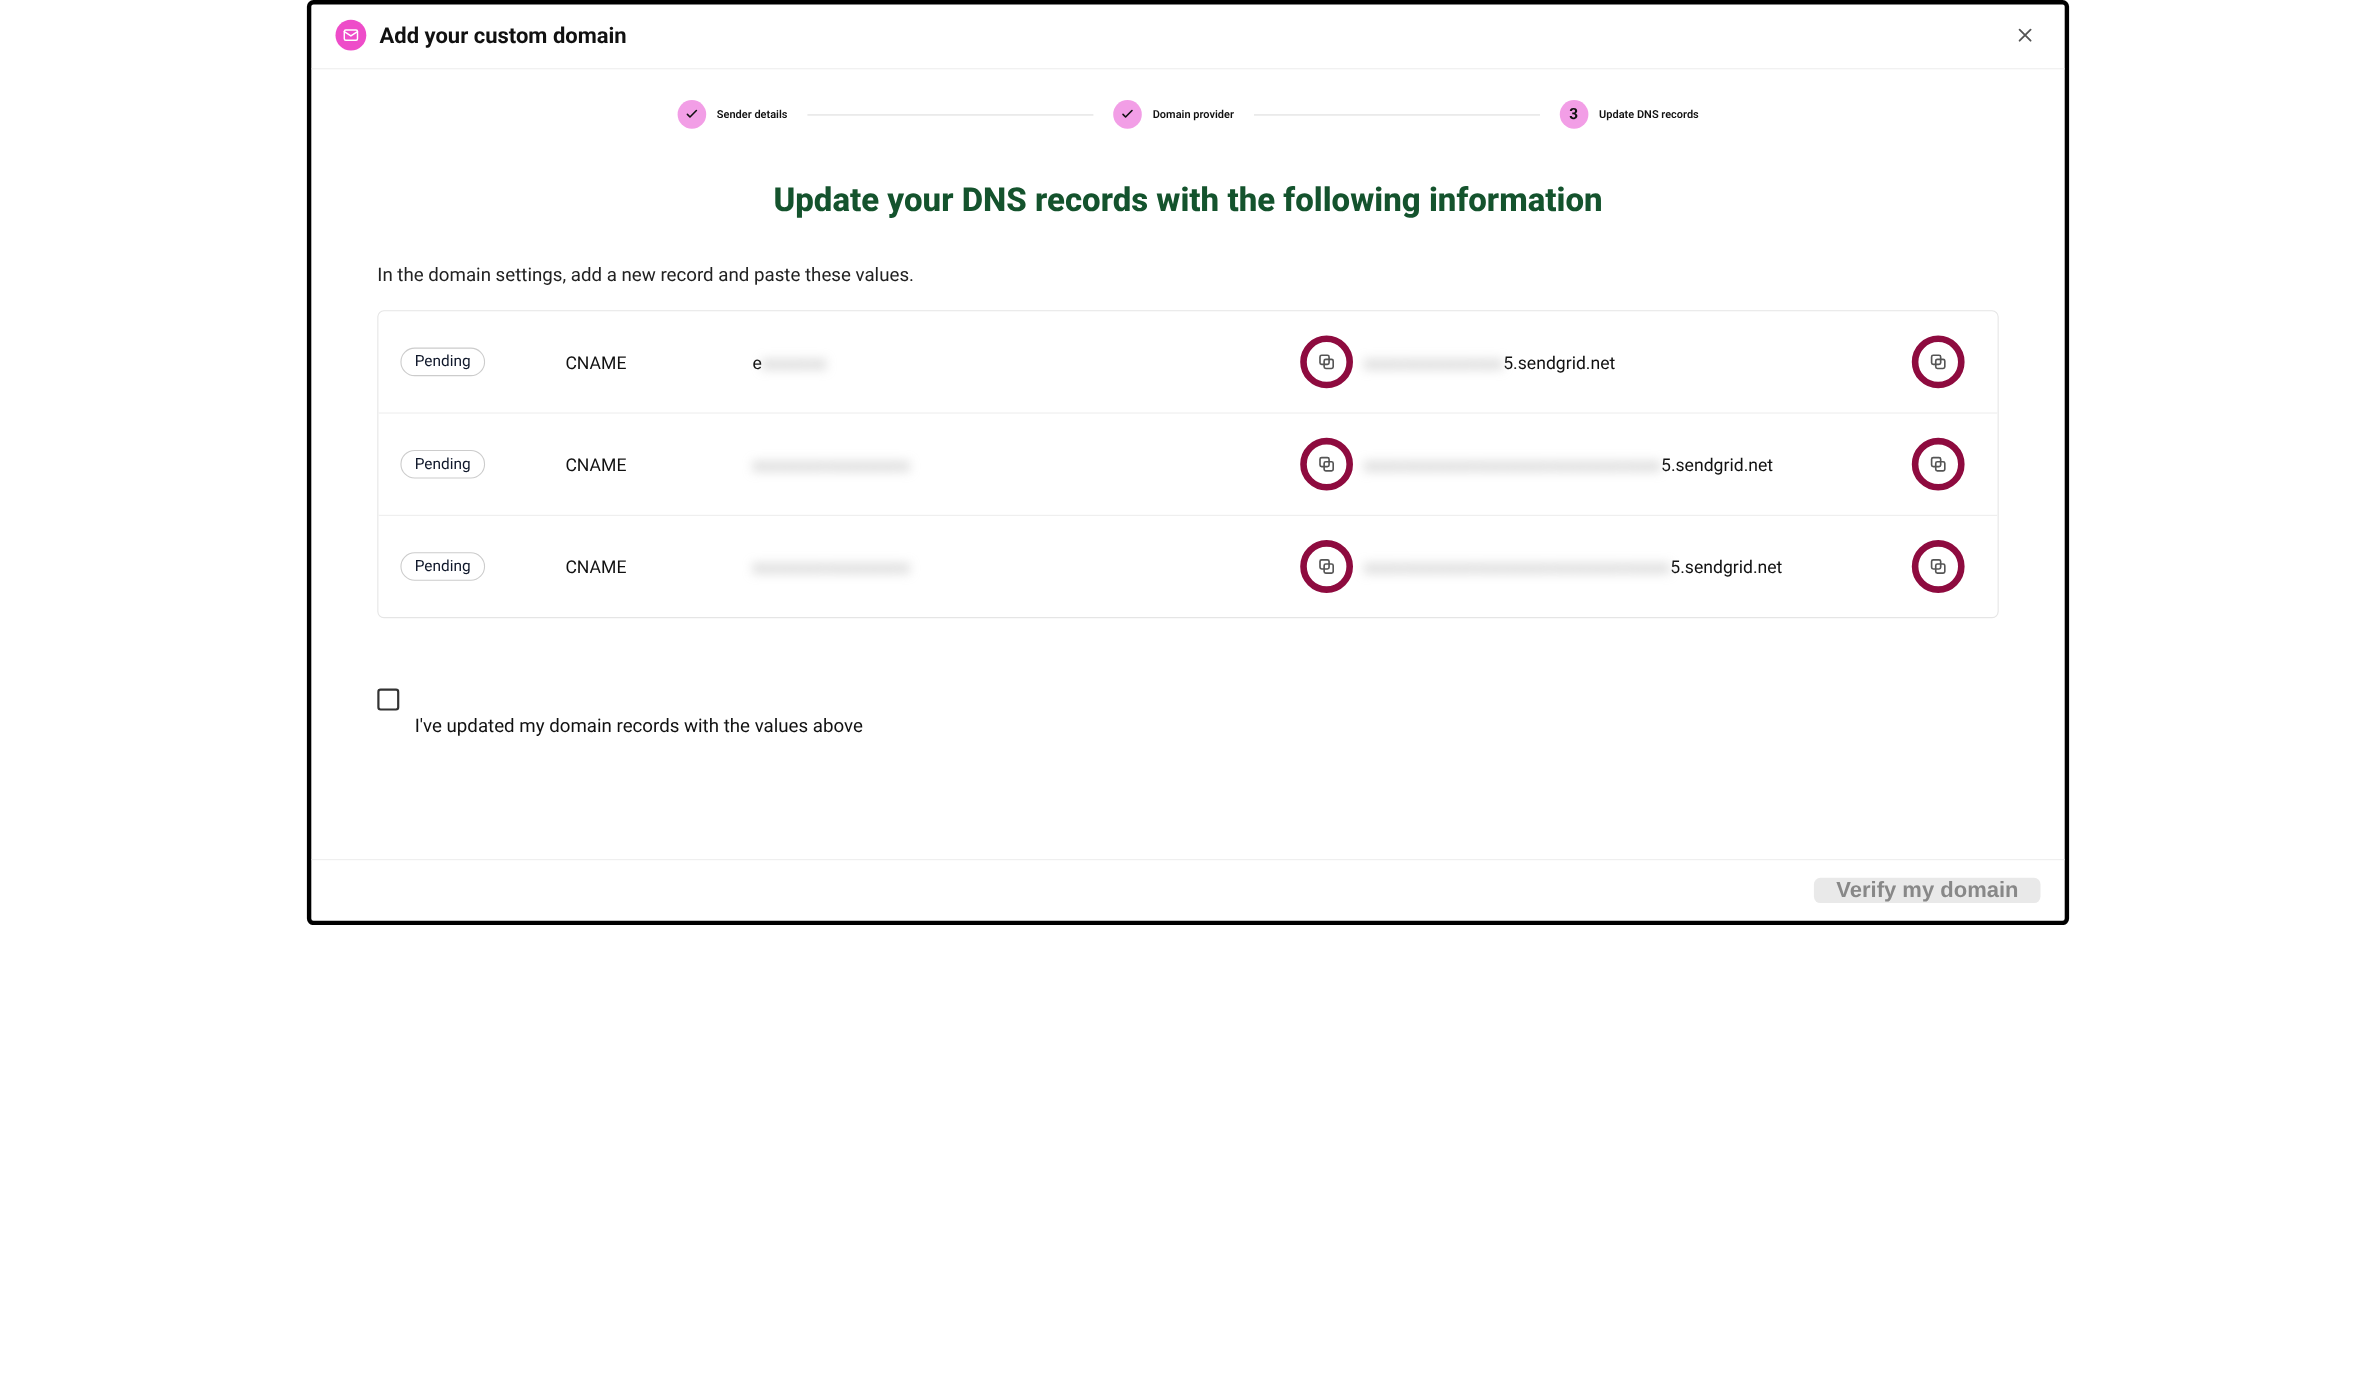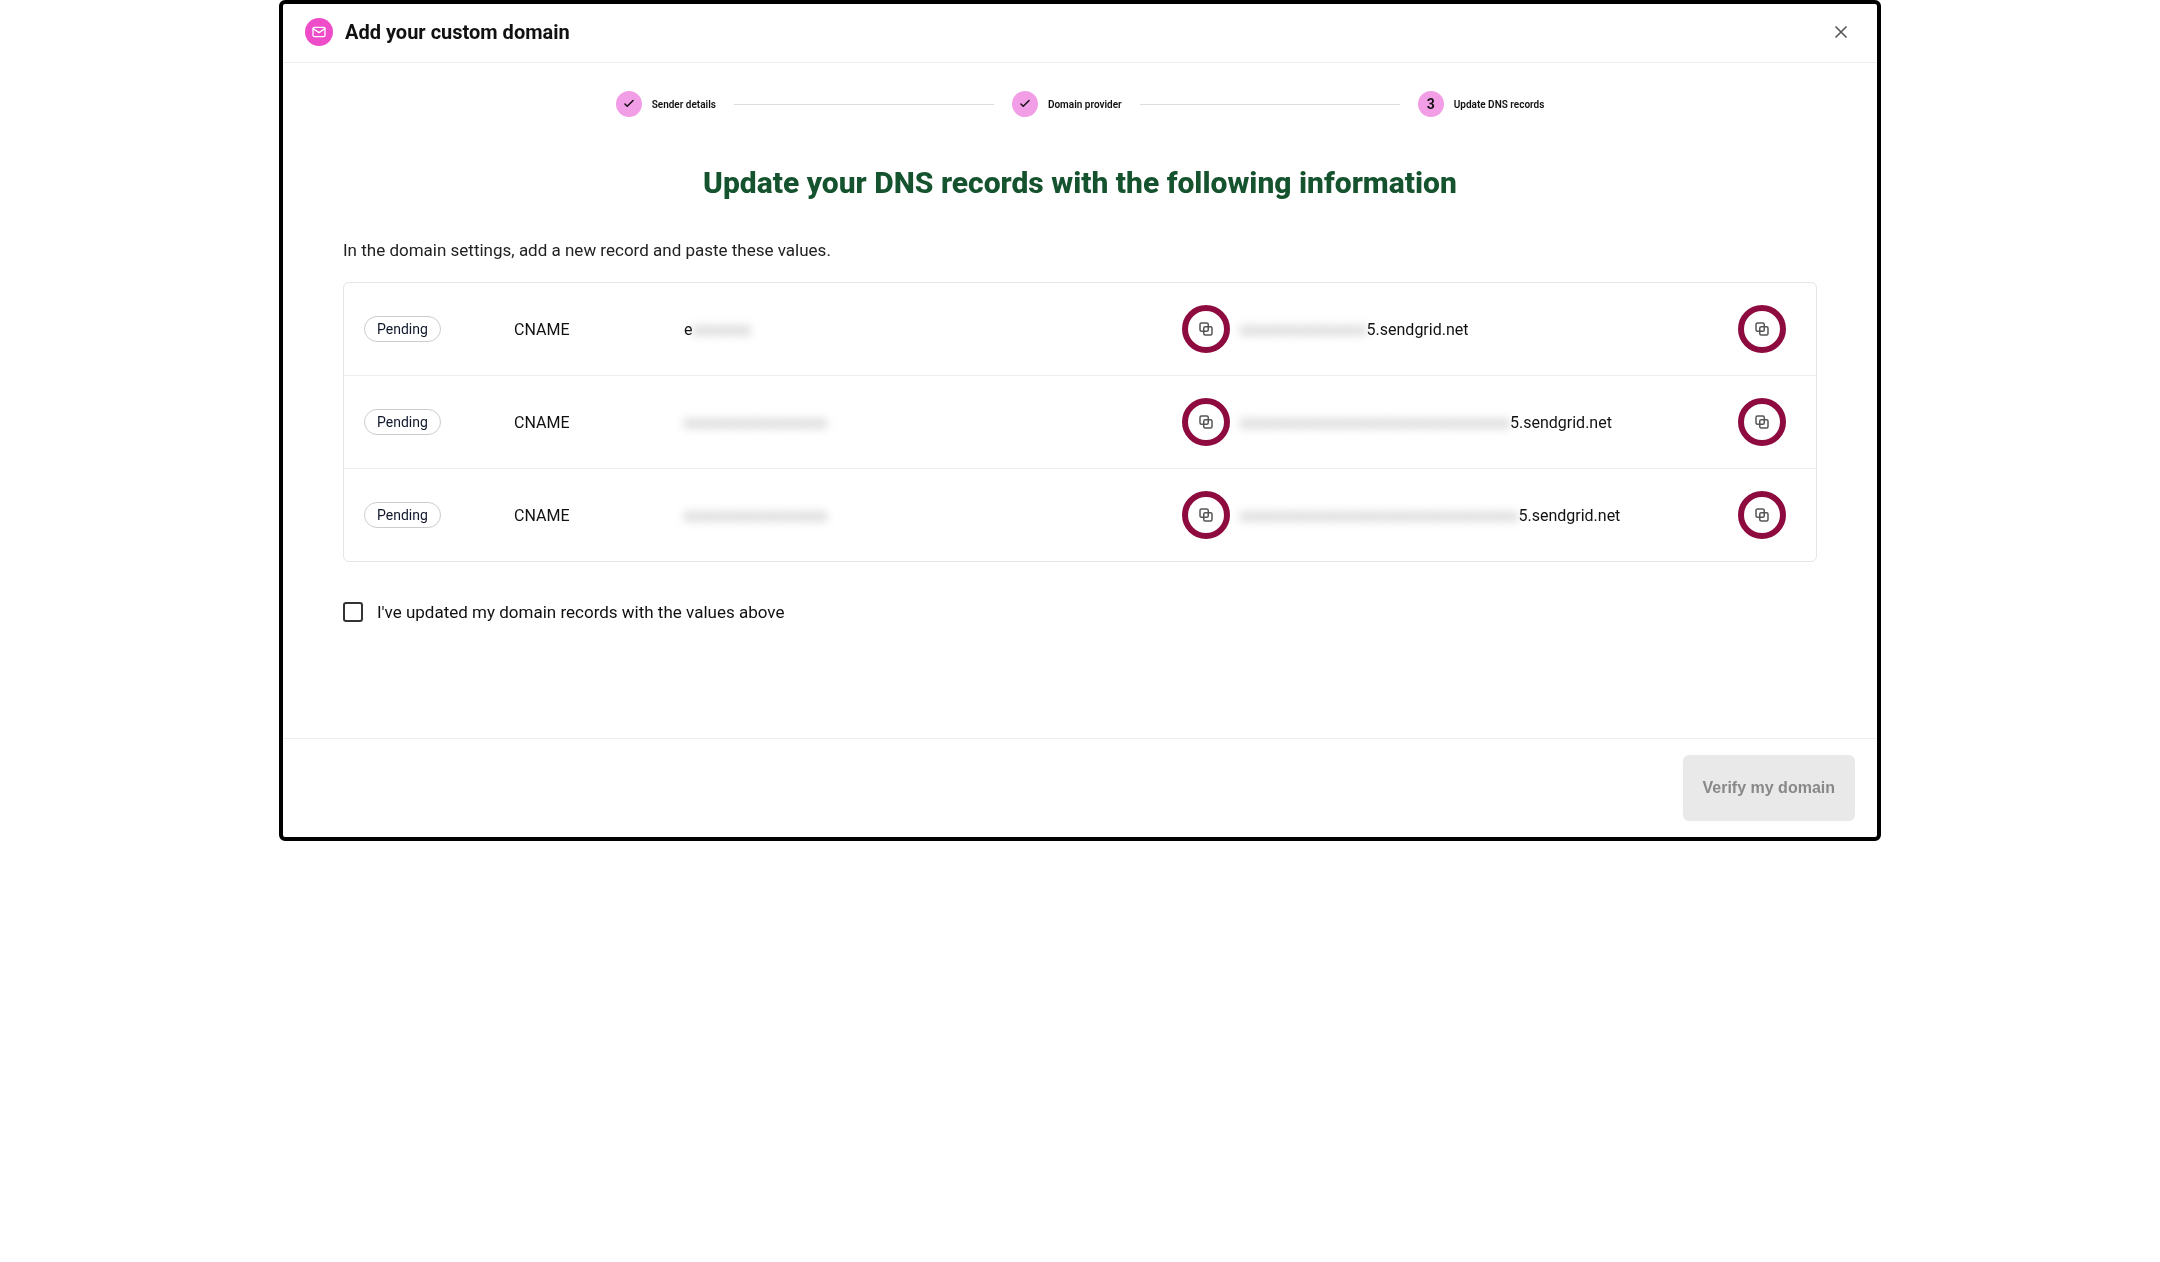--- a/index.html
+++ b/index.html
@@ -149,35 +149,35 @@
     .confirm-row {
       display: flex;
       align-items: center;
       gap: 14px;
       margin-top: 40px;
       margin-bottom: 30px;
     }
     .checkbox {
       width: 20px; height: 20px; border: 2px solid #333; border-radius: 3px; cursor: pointer; background: #fff;
     }
-    .confirm-label { font-size: 17px; color: #111; }
+    .confirm-label { font-size: 17px; color: #111; margin-top: 48px; }
 
     .footer {
       border-top: 1px solid #eee;
       padding: 16px 22px;
       display: flex;
       justify-content: flex-end;
     }
     .verify-btn {
       background: #e9e9e9;
       color: #888;
       border: none;
       border-radius: 6px;
-      padding: 24px 20px;
-      font-size: 16px;
+      padding: 0 20px;
+      font-size: 20px;
       font-weight: 600;
       cursor: not-allowed;
     }
   </style>
 </head>
 <body>
 
 <div class="frame">
   <div class="modal-header">
     <div class="modal-header-left">

